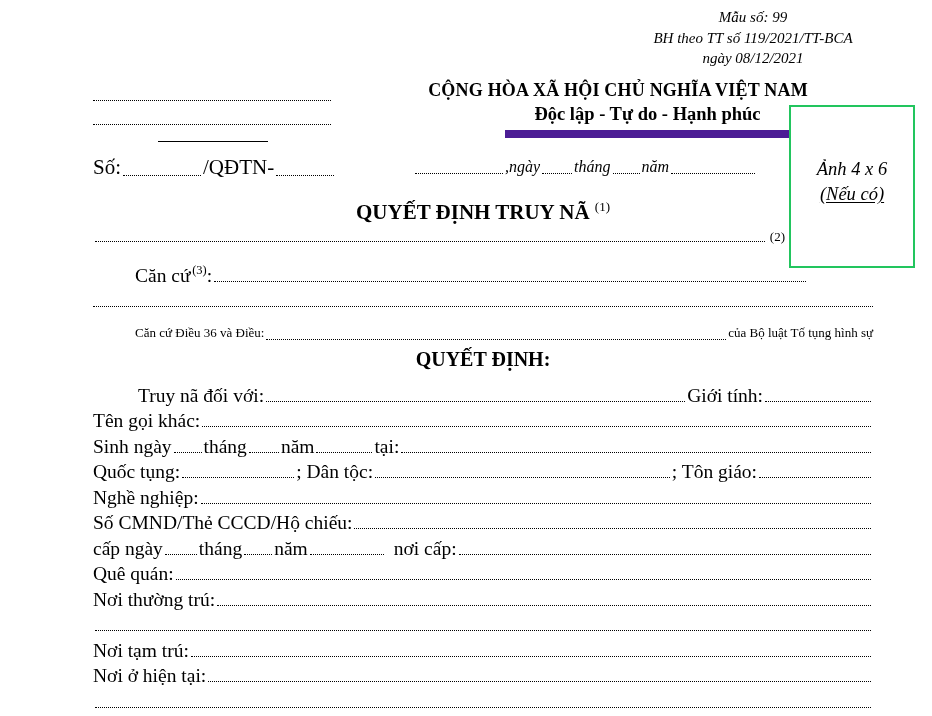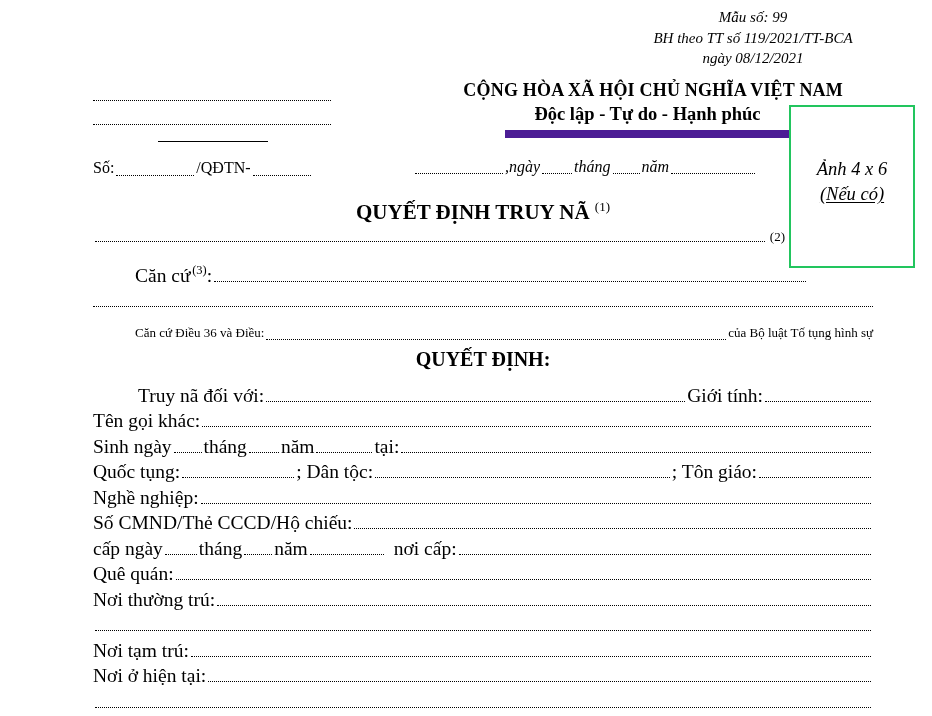--- a/index.html
+++ b/index.html
@@ -12,35 +12,35 @@
     height:0; border-bottom:1.6px dotted #000; flex:0 0 auto;
     margin:0 2px 5px 2px; align-self:flex-end;
   }
   .dots.f { flex:1 1 auto; }
 
   .meta {
     position:absolute; top:7px; left:578px; width:350px; text-align:center;
     font-style:italic; font-size:15px; line-height:20.5px;
   }
   .country {
-    position:absolute; top:80px; left:393px; width:450px; text-align:right;
+    position:absolute; top:80px; left:393px; width:450px; text-align:center;
     font-weight:700; font-size:18px; letter-spacing:0.2px; white-space:nowrap;
   }
   .motto {
     position:absolute; top:104px; left:505px; width:285px; height:22px; text-align:center;
     font-weight:700; font-size:18.5px; white-space:nowrap;
     border-bottom:8px solid #4c1d95; padding-bottom:4px;
   }
   .org-dots { position:absolute; left:93px; width:238px; height:0; border-bottom:1.6px dotted #000; }
   .od1 { top:100px; } .od2 { top:124px; }
   .org-rule { position:absolute; left:158px; top:141px; width:110px; height:0; border-bottom:1.6px solid #000; }
 
   .so-line {
     position:absolute; top:155px; left:93px; width:240px; height:26px;
-    display:flex; align-items:center; font-size:16px;
+    display:flex; align-items:flex-start; font-size:21px;
   }
   .so-line .lbl { line-height:24px; }
 
   .date-line {
     position:absolute; top:153px; left:413px; width:344px; height:26px;
     display:flex; align-items:flex-end; font-style:italic; font-size:16px;
   }
   .date-line .lbl { line-height:24px; }
 
   .photo-box {

